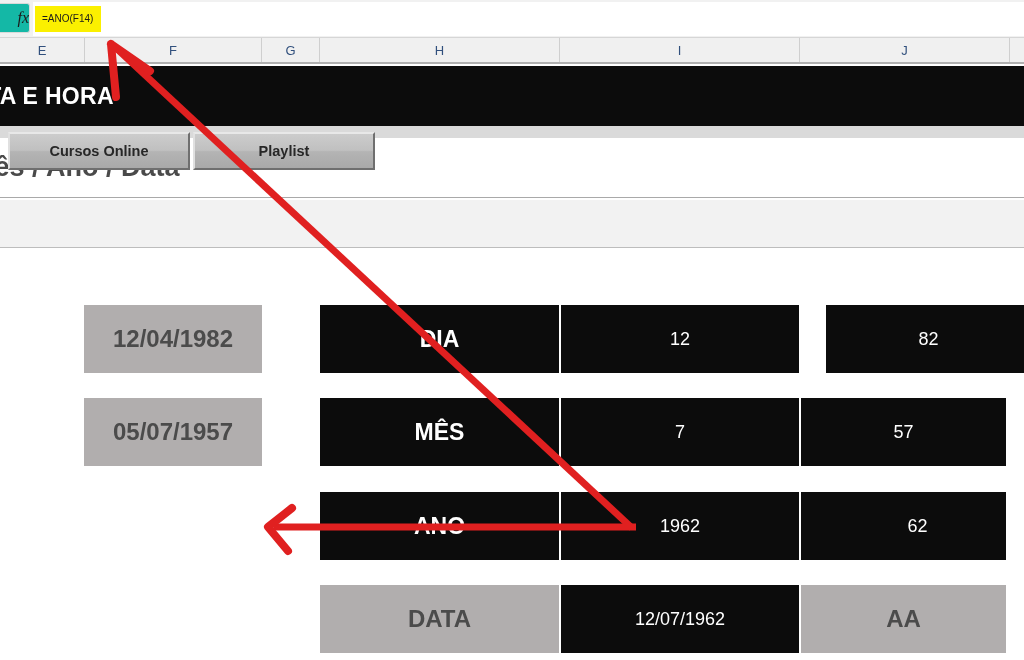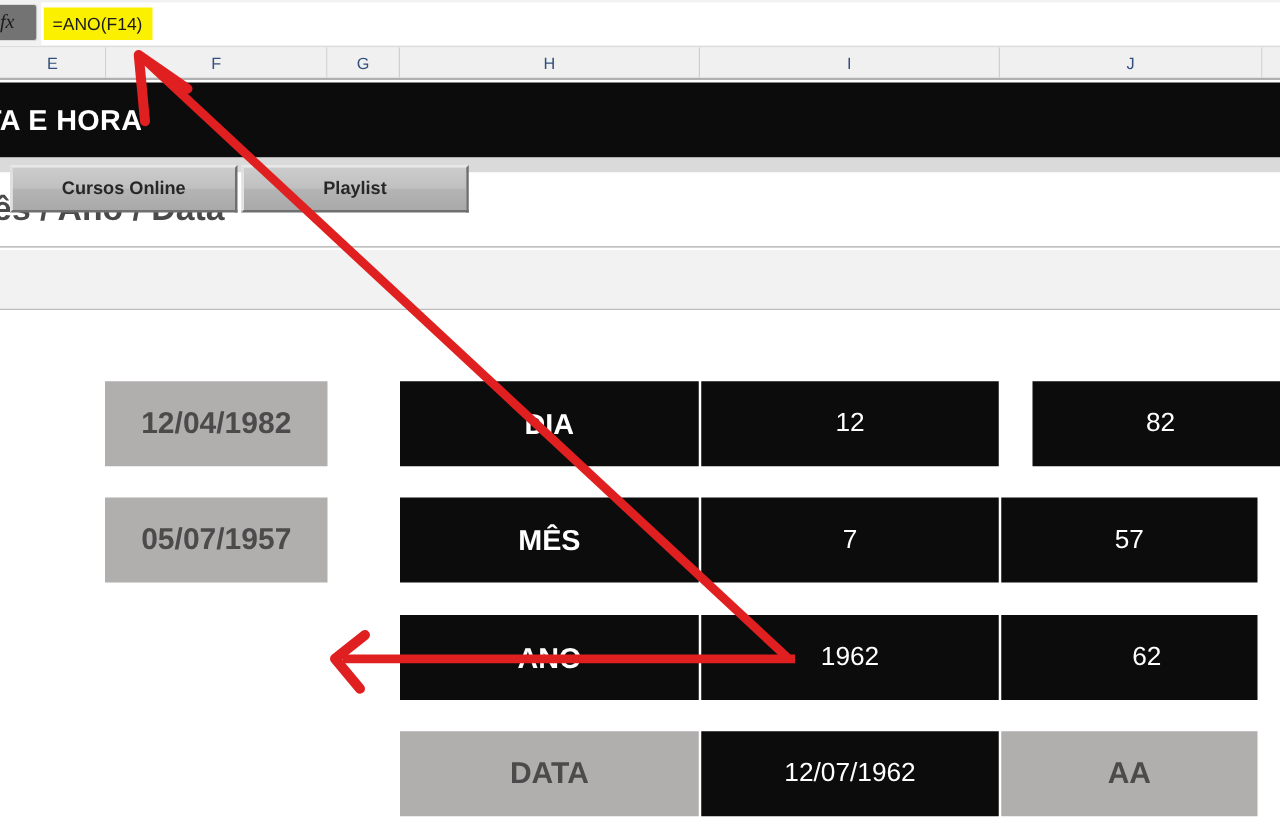--- a/index.html
+++ b/index.html
@@ -24,46 +24,46 @@
     left: 0; top: 0;
     width: 1024px; height: 38px;
     background: #f1f1f1;
     border-bottom: 1px solid #d6d6d6;
     box-sizing: border-box;
   }
   .fx-box {
     position: absolute;
     left: 0; top: 3px;
     width: 30px; height: 30px;
-    background: #737373;
+    background: #14b8a6;
     border: 1px solid #d9d9d9;
     border-left: none;
     border-radius: 0 3px 3px 0;
     box-sizing: border-box;
     display: flex;
     align-items: center;
-    justify-content: flex-start;
+    justify-content: flex-end;
     font-family: "Liberation Serif", serif;
     font-style: italic;
     font-size: 16px;
     color: #1b1b1b;
   }
   .formula-input {
     position: absolute;
     left: 33px; top: 2px;
     width: 991px; height: 34px;
     background: #ffffff;
     display: flex;
     align-items: center;
   }
   .formula-value {
     display: inline-block;
     background: #fbf000;
     color: #1b1b1b;
-    font-size: 14px;
+    font-size: 10px;
     line-height: 26px;
     height: 26px;
     padding: 0 8px 0 7px;
     margin-left: 2px;
     white-space: nowrap;
   }
 
   
   .col-headers {
     position: absolute;
@@ -175,21 +175,21 @@
   }
   .cell-gray-date {
     background: #b1aeae;
     color: #4b4b4b;
     font-size: 24px;
     font-weight: bold;
   }
   .cell-black {
     background: #0c0c0c;
     color: #ffffff;
-    font-size: 21px;
+    font-size: 18px;
   }
   .cell-black-label {
     background: #0c0c0c;
     color: #ffffff;
     font-size: 23px;
     font-weight: bold;
   }
   .cell-gray-label {
     background: #b1aeae;
     color: #4b4b4b;

